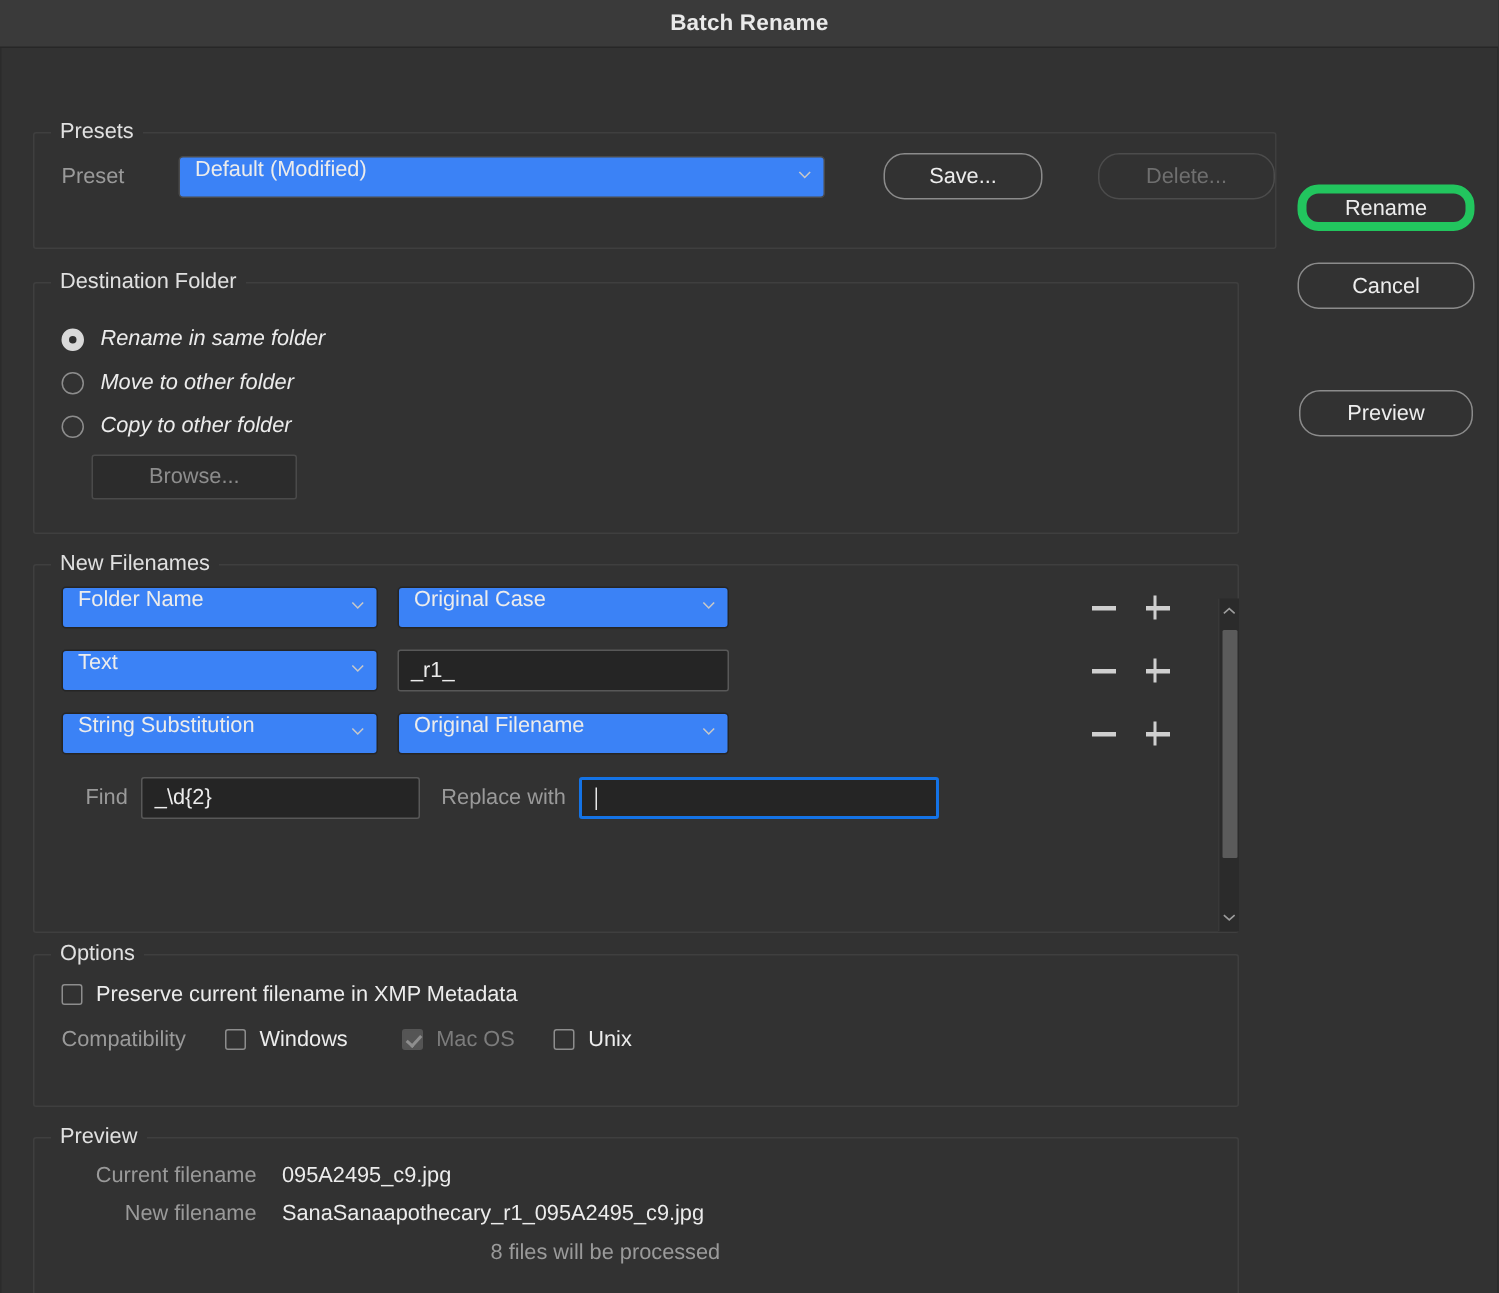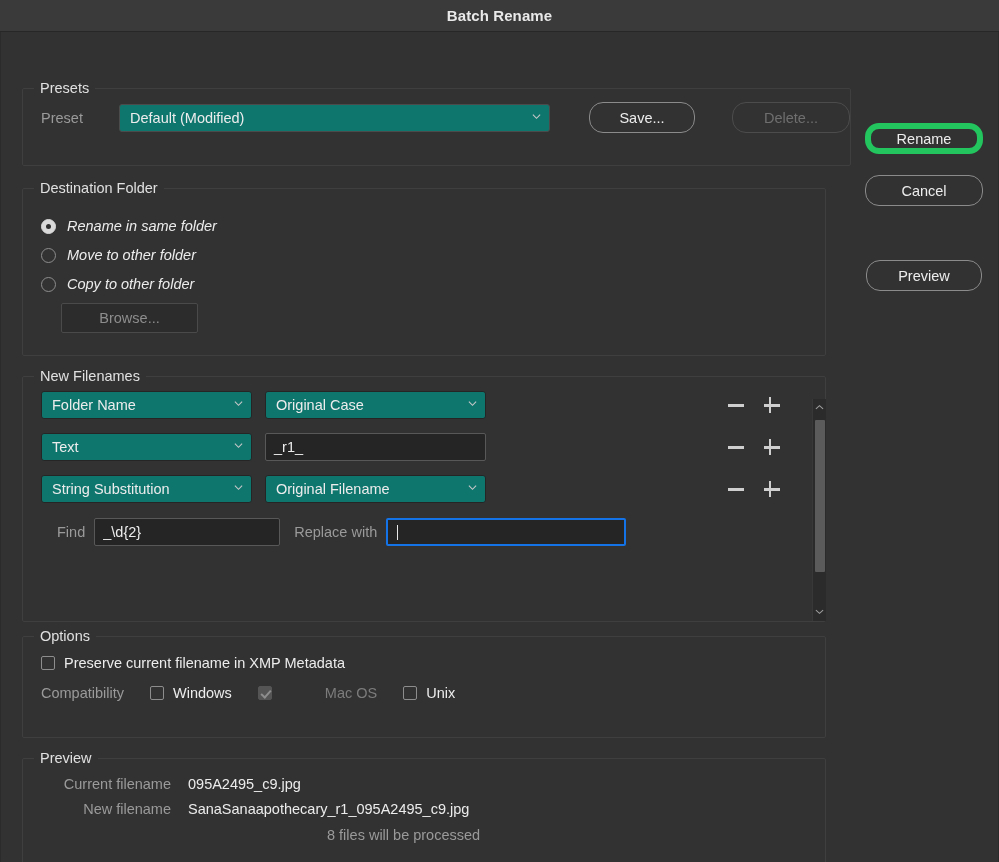--- a/index.html
+++ b/index.html
@@ -77,27 +77,27 @@
   }
 
   
   .row {
     display: flex;
     align-items: center;
   }
 
   .select {
     position: relative;
-    background: #0f766e;
+    background: #3b82f6;
     border: 1px solid #252525;
     border-radius: 3px;
     height: 28px;
     box-sizing: border-box;
     display: flex;
-    align-items: center;
+    align-items: flex-start;
     padding: 0 22px 0 10px;
     color: #ececec;
     font-size: 14.5px;
     white-space: nowrap;
     overflow: hidden;
   }
   .select.bordered {
     border: 1px solid #4b4b4b;
   }
   .chev {
@@ -446,21 +446,21 @@
           <span class="cb"></span>
           <span class="cb-label">Preserve current filename in XMP Metadata</span>
         </div>
 
         <div class="row" style="margin-top:14px;">
           <span class="lbl-dim">Compatibility</span>
           <div class="cbwrap" style="margin-left:26px;">
             <span class="cb"></span>
             <span class="cb-label">Windows</span>
           </div>
-          <div class="cbwrap" style="margin-left:26px;gap:44px;">
+          <div class="cbwrap" style="margin-left:36px;">
             <span class="cb checked disabled"></span>
             <span class="cb-label dim">Mac OS</span>
           </div>
           <div class="cbwrap" style="margin-left:26px;">
             <span class="cb"></span>
             <span class="cb-label">Unix</span>
           </div>
         </div>
       </div>
     </fieldset>

